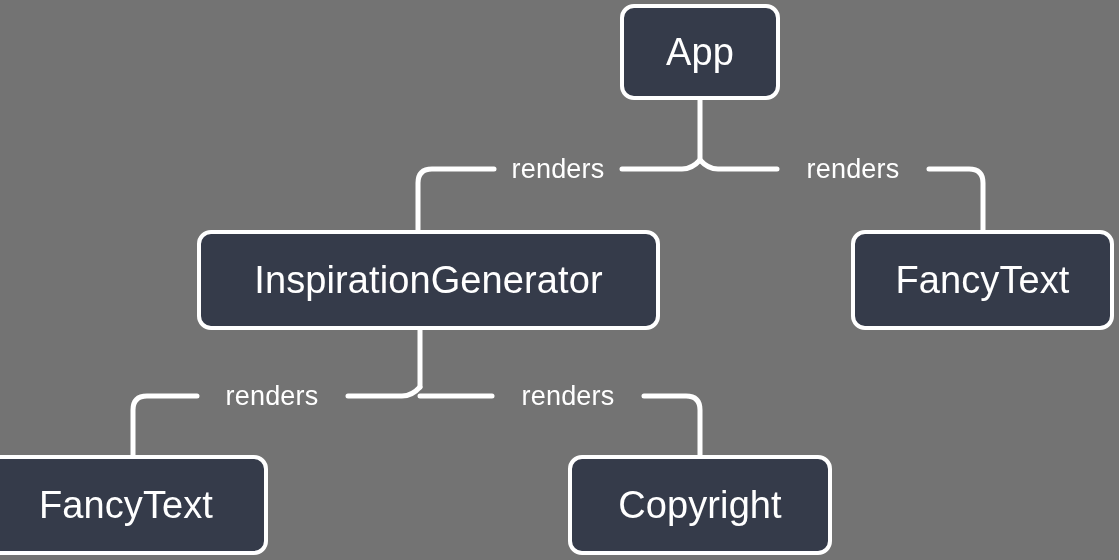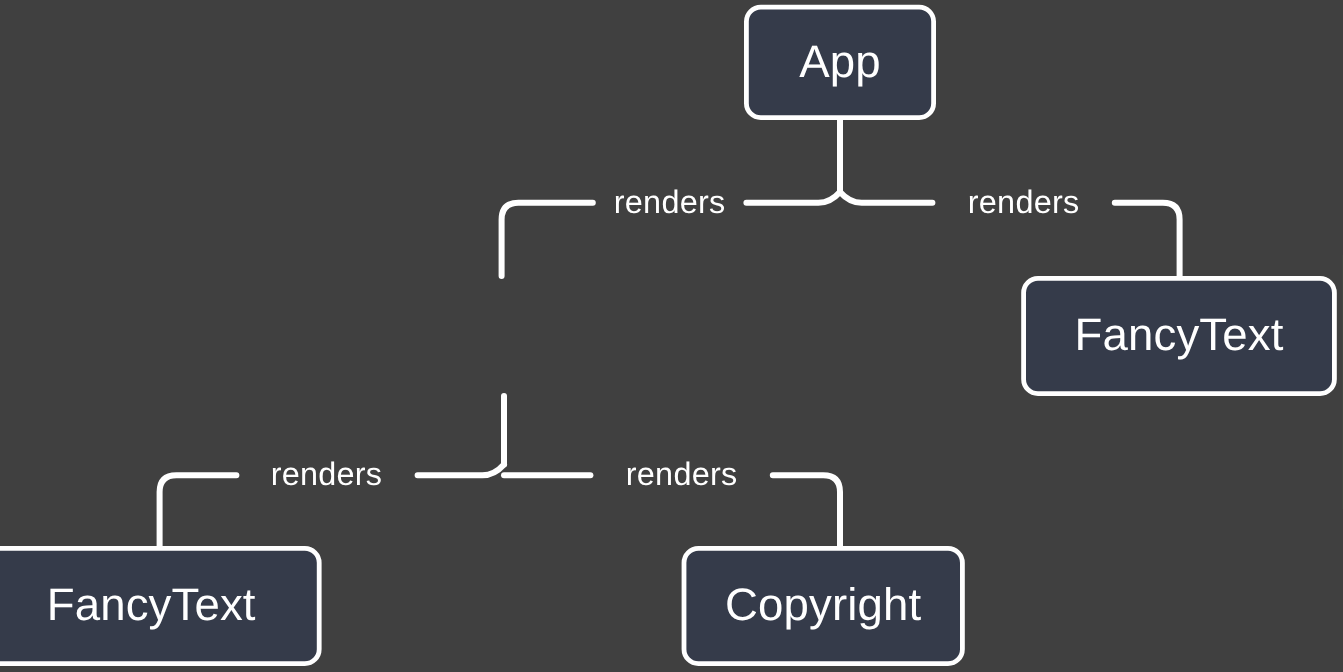--- a/index.html
+++ b/index.html
@@ -10,21 +10,21 @@
     width: 1119px;
     height: 560px;
     overflow: hidden;
     font-family: "Liberation Sans", sans-serif;
     background: #4b6b4d;
   }
   #diagram {
     position: relative;
     width: 1119px;
     height: 560px;
-    background: #404040;
+    background: #737373;
   }
   #edges {
     position: absolute;
     left: 0;
     top: 0;
     width: 1119px;
     height: 560px;
     pointer-events: none;
   }
   .node {
@@ -78,30 +78,33 @@
 
       <path d="M 420,396 Q 428,396 438,396 L 492,396"></path>
       <path d="M 644,396 L 686,396 Q 700,396 700,410 L 700,455"></path>
     </g>
   </svg>
 
   <div class="node" style="left:620px; top:4px; width:160px; height:96px;">
     <span>App</span>
   </div>
 
+  <div class="node" style="left:197px; top:230px; width:463px; height:100px;">
+    <span>InspirationGenerator</span>
+  </div>
 
   <div class="node" style="left:851px; top:230px; width:263px; height:100px;">
     <span>FancyText</span>
   </div>
 
   <div class="node" style="left:-16px; top:455px; width:284px; height:100px;">
     <span>FancyText</span>
   </div>
 
-  <div class="node" style="left:568px; top:455px; width:236px; height:100px;">
+  <div class="node" style="left:568px; top:455px; width:264px; height:100px;">
     <span>Copyright</span>
   </div>
 
   <div class="edge-label" style="left:558px; top:169px;">renders</div>
 
   <div class="edge-label" style="left:853px; top:169px;">renders</div>
 
   <div class="edge-label" style="left:272px; top:396px;">renders</div>
 
   <div class="edge-label" style="left:568px; top:396px;">renders</div>

